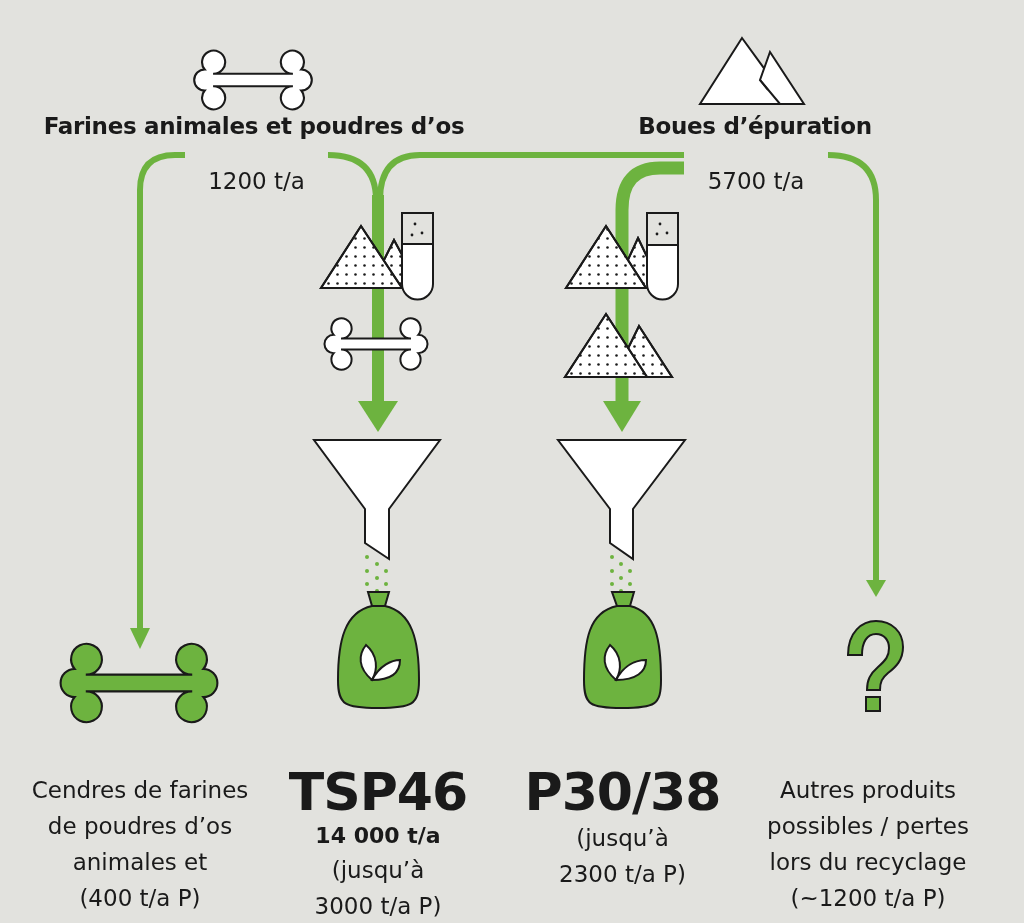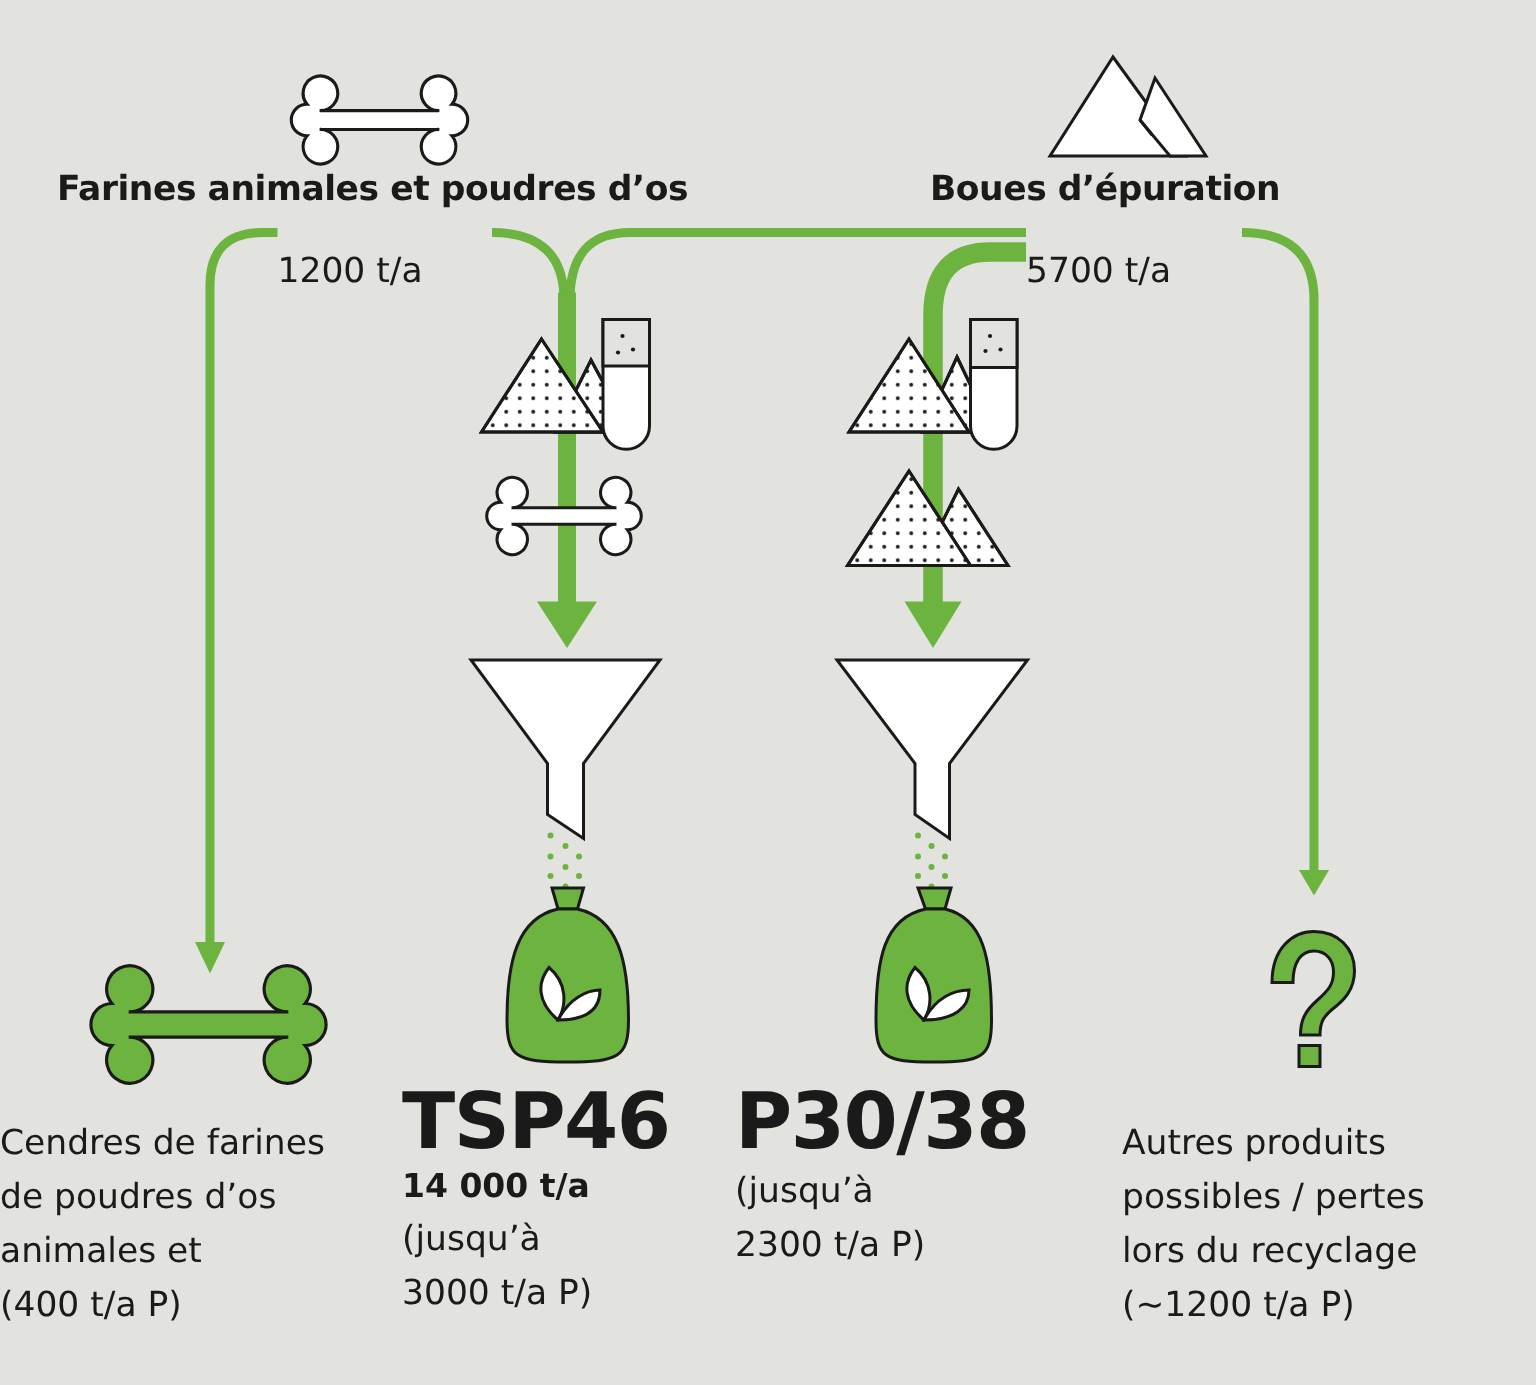--- a/index.html
+++ b/index.html
@@ -1,25 +1,25 @@
 <!DOCTYPE html>
 <html><head>
 <meta charset="utf-8">
 <style>
   html, body { margin:0; padding:0; }
   body { width:1024px; height:923px; background:#e2e2de; position:relative; overflow:hidden;
          font-family:"DejaVu Sans", sans-serif; color:#1a1a1a; }
   svg.flow { position:absolute; left:0; top:0; }
-  .lbl { position:absolute; white-space:nowrap; }
+  .lbl { position:absolute; text-align:center; white-space:nowrap; }
   .src-title { font-size:23px; font-weight:bold; letter-spacing:-0.3px; }
   .src-amt { font-size:23px;margin-top:28px; }
-  .prod-name { font-size:52px; font-weight:bold; letter-spacing:-1px; line-height:56px; }
+  .prod-name { font-size:52px; font-weight:bold; letter-spacing:-1px; line-height:56px;margin-top:44px; }
   .prod-amt { font-size:22px; font-weight:bold; line-height:32px; }
   .prod-note { font-size:23px; line-height:36px; }
-  .out-text { font-size:23px; line-height:36px; }
+  .out-text { font-size:23px; line-height:36px;margin-top:28px; }
 </style>
 </head>
 <body>
 
 <svg class="flow" width="1024" height="923" viewBox="0 0 1024 923">
   <defs>
     <pattern id="dots" width="9" height="9" patternUnits="userSpaceOnUse">
       <circle cx="4.5" cy="4.5" r="1.3" fill="#1a1a1a"></circle>
     </pattern>
     <g id="bone">
@@ -155,21 +155,21 @@
   <div>(400 t/a P)</div>
 </div>
 
 <div class="lbl" style="left:268px; top:720px; width:220px;">
   <div class="prod-name">TSP46</div>
   <div class="prod-amt">14 000 t/a</div>
   <div class="prod-note">(jusqu’à</div>
   <div class="prod-note">3000 t/a P)</div>
 </div>
 
-<div class="lbl" style="left:490px; top:720px; width:225px;">
+<div class="lbl" style="left:510px; top:720px; width:225px;">
   <div class="prod-name">P30/38</div>
   <div class="prod-note">(jusqu’à</div>
   <div class="prod-note">2300 t/a P)</div>
 </div>
 
 <div class="lbl out-text" style="left:748px; top:744px; width:240px;">
   <div>Autres produits</div>
   <div>possibles / pertes</div>
   <div>lors du recyclage</div>
   <div>(~1200 t/a P)</div>

